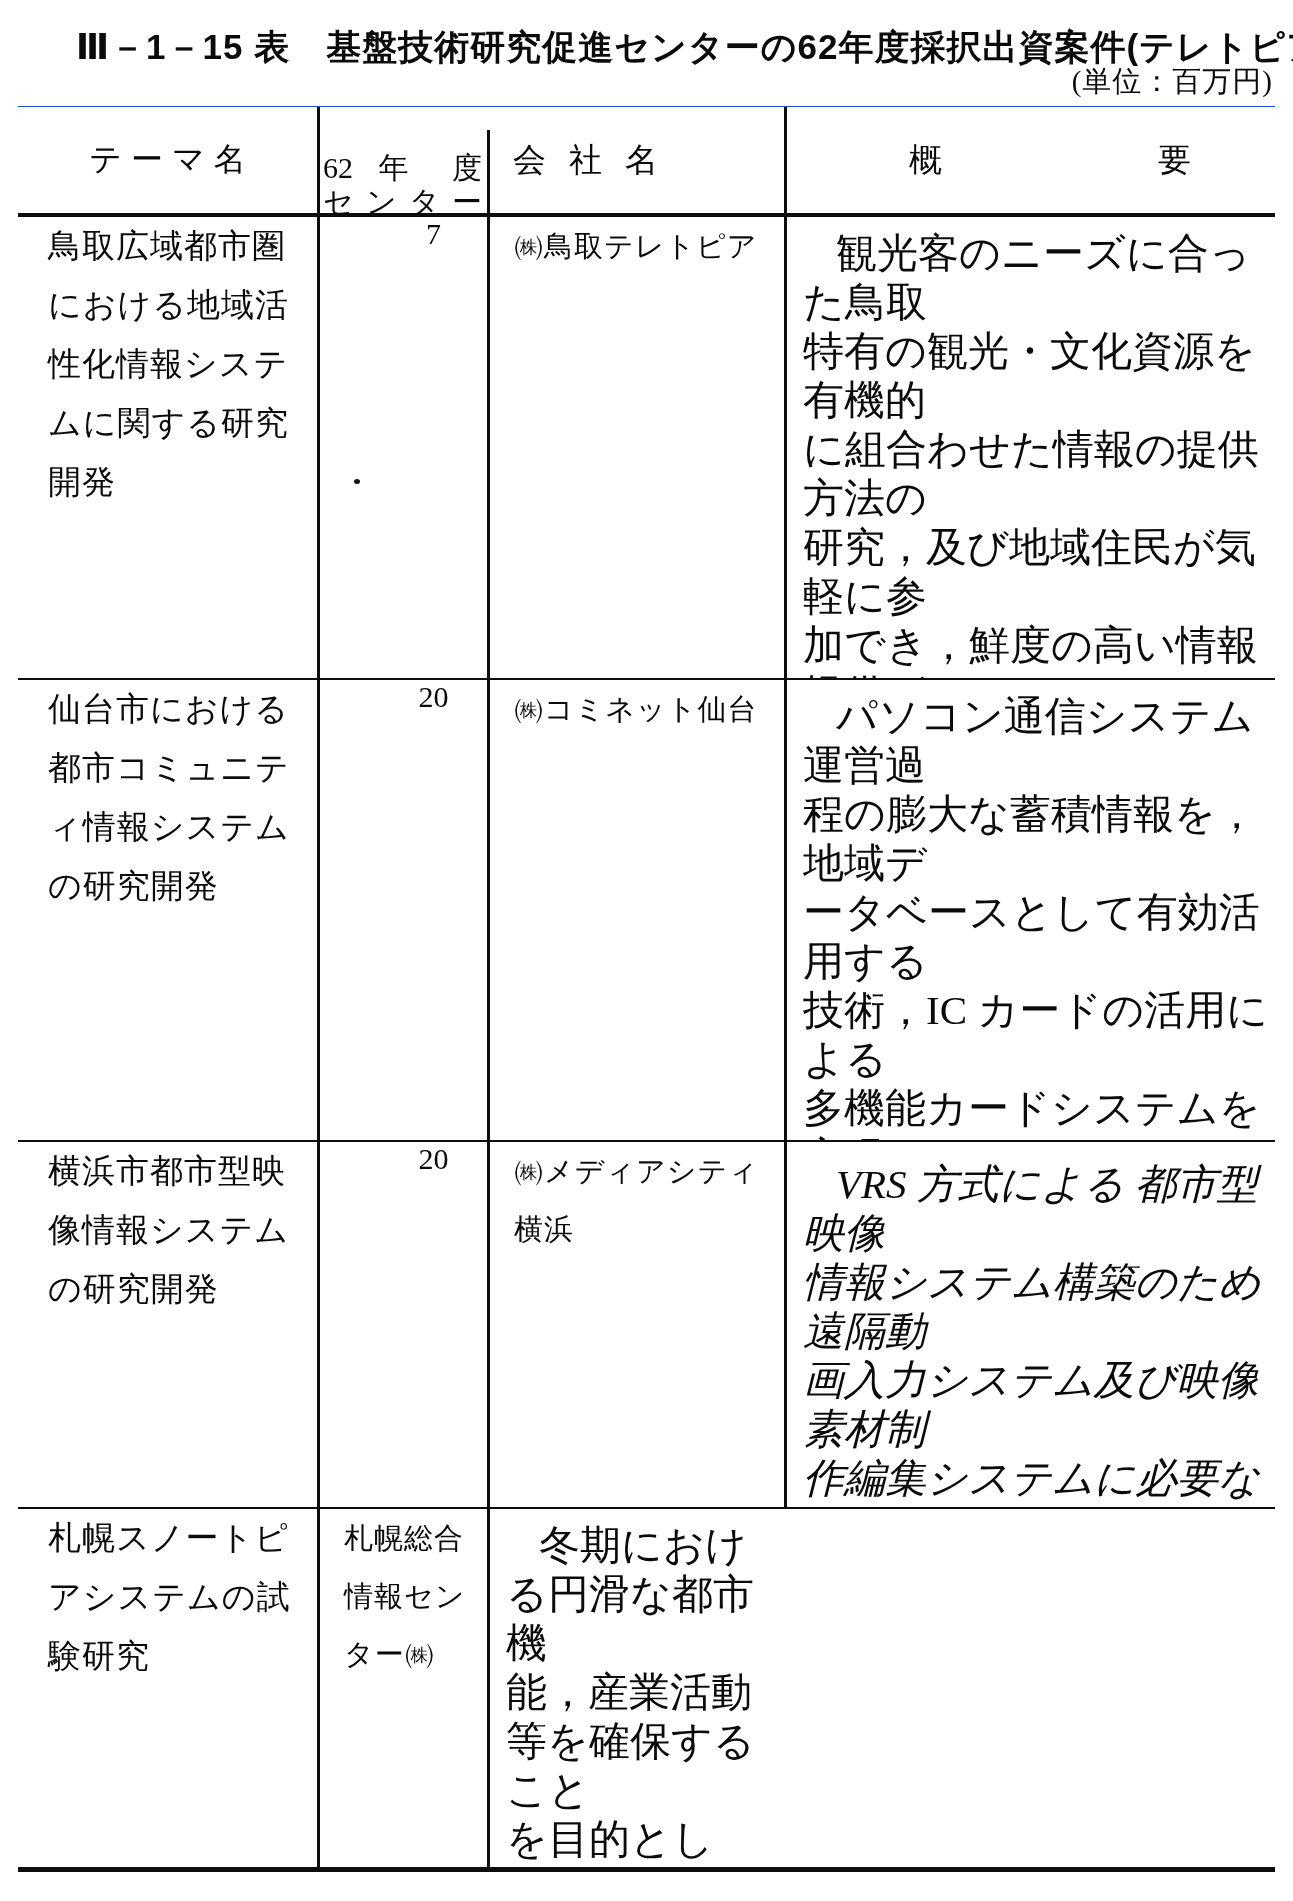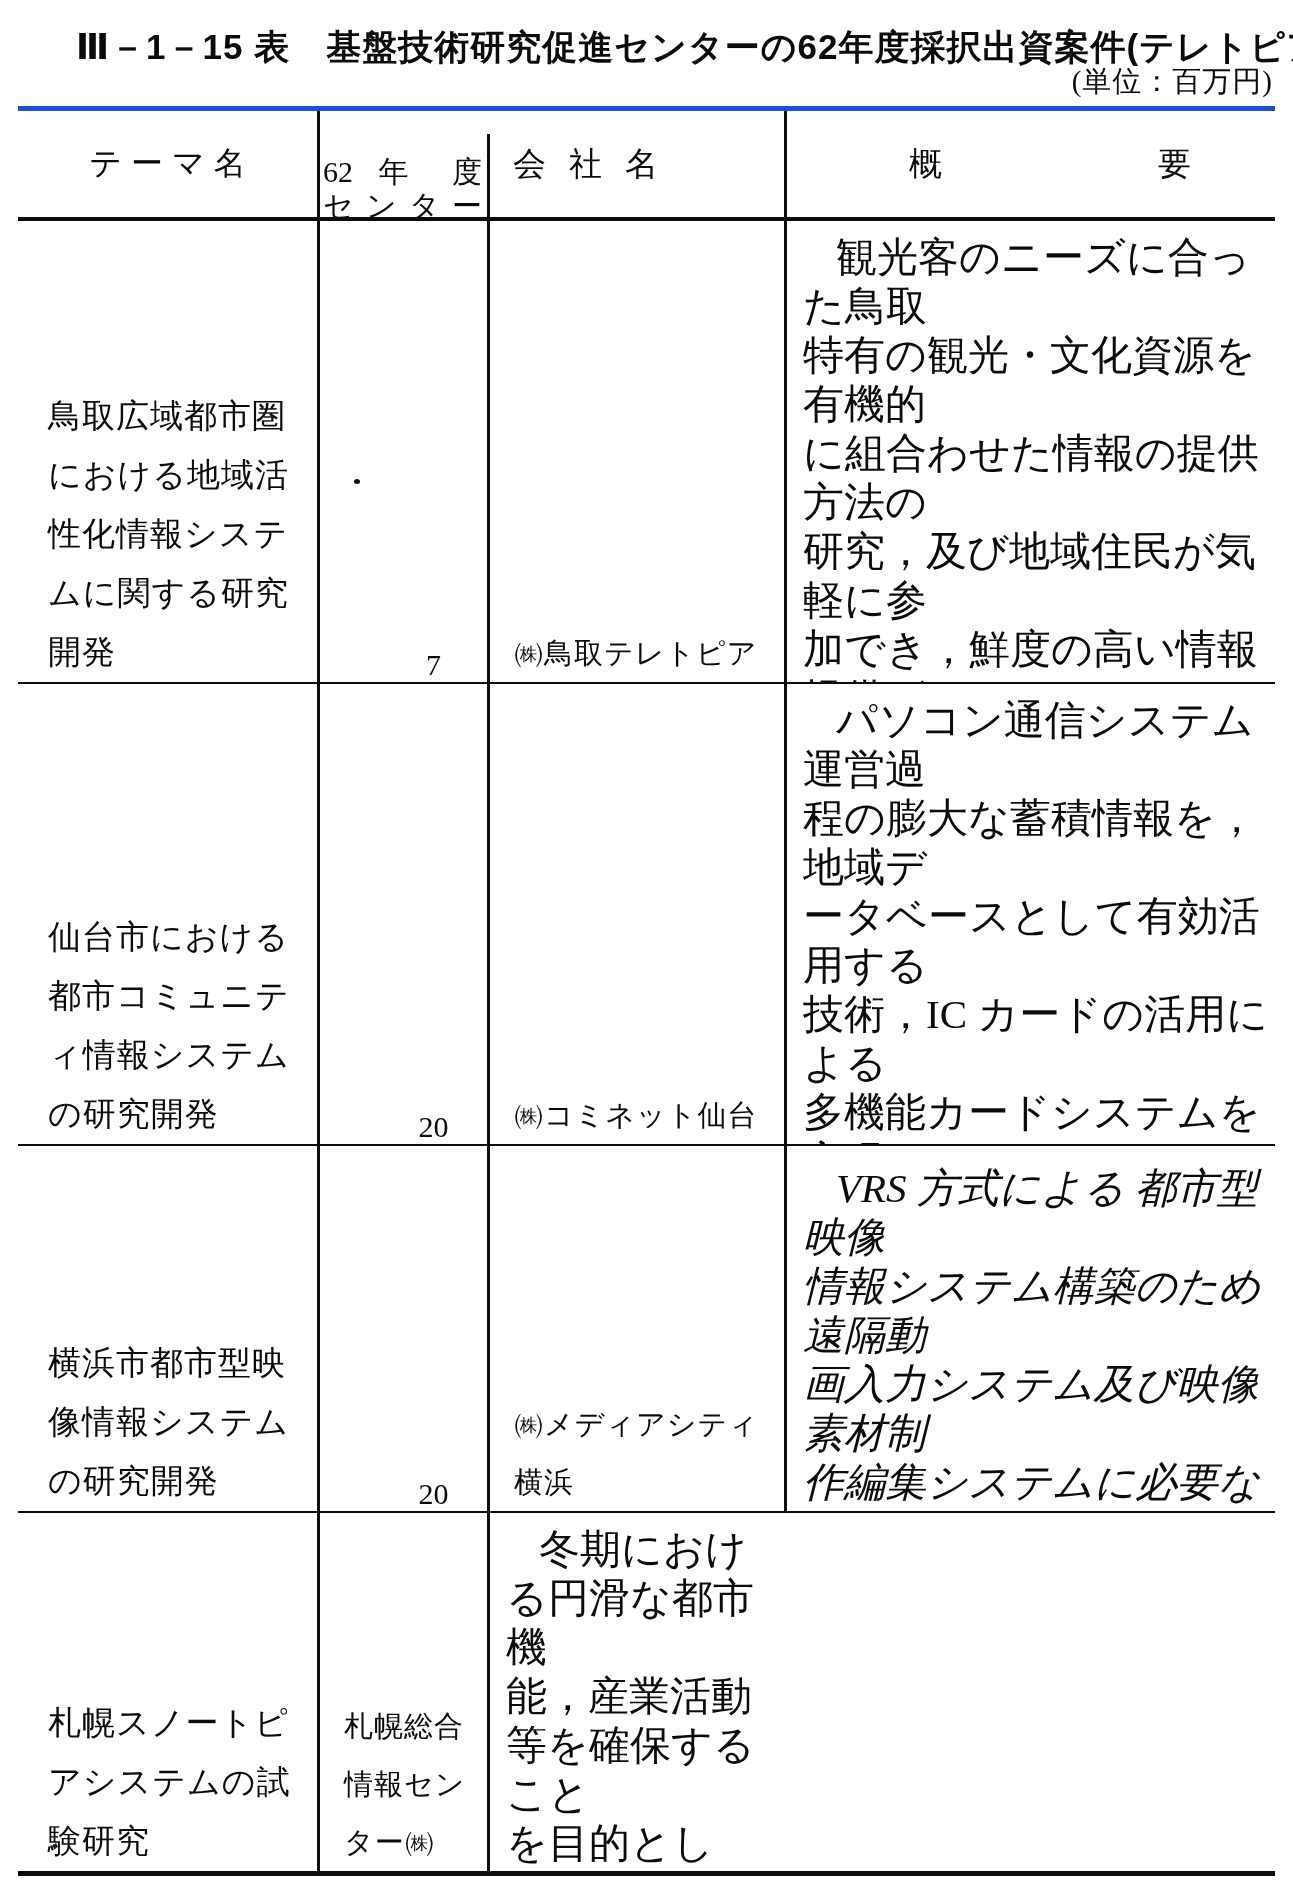--- a/index.html
+++ b/index.html
@@ -15,40 +15,40 @@
   }
   .unit {
     position:absolute; right:20px; top:62px;
     font-size:29px; letter-spacing:1px;margin-left:32px;
   }
   .table {
     position:absolute; left:18px; top:106px; width:1257px;
     display:grid;
     grid-template-columns:302px 170px 297px 488px;
     grid-template-rows:110px 463px 462px 367px 358px;
-    border-top:5px solid #1d4ed8;
+    border-top:1px solid #1d4ed8;
     border-bottom:5px solid #0d0d0d;
   }
   .cell { box-sizing:border-box; overflow:hidden; }
   .bR { border-right:3px solid #0d0d0d; }
   .bB2 { border-bottom:2px solid #0d0d0d; }
   .bB4 { border-bottom:4px solid #0d0d0d; }
 
   
   .ch1 { display:flex; align-items:center; justify-content:center;
          font-size:32px; letter-spacing:9px; text-indent:9px; }
   .ch2 { padding:21px 5px 0 3px; font-size:30px; line-height:34px;margin-top:23px; }
   .ch2 .jl { text-align:justify; text-align-last:justify; }
   .ch3 { display:flex; align-items:center; 
          font-size:33px; letter-spacing:23px; text-indent:23px; }
   .ch4 { display:flex; align-items:center; justify-content:space-between;
          padding:0 84px 0 122px; font-size:33px; }
 
   
-  .mid { display:flex; flex-direction:column; justify-content:flex-end; }
+  .mid { display:flex; flex-direction:column; justify-content:flex-start; }
   .theme { font-size:33px; line-height:59px; letter-spacing:1px;
            padding-left:30px; white-space:pre-line; }
   .amt   { font-size:30px; text-align:center; padding-left:60px; }
   .comp  { font-size:29px; line-height:58px; letter-spacing:1px;
            padding-left:24px; white-space:pre-line; }
   .sum   { font-size:41px; line-height:49px; letter-spacing:0px;
            padding:12px 6px 0 16px; white-space:pre-line; text-indent:33px; }
   .s3 { padding-top:18px;font-style:italic; }
 
   .speck { position:absolute; left:354px; top:479px; width:6px; height:5px;

